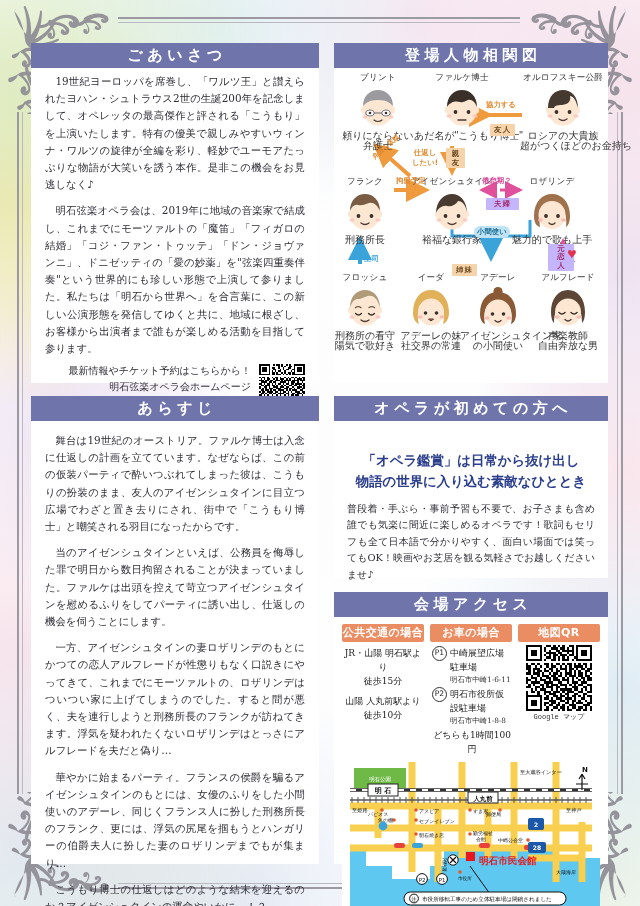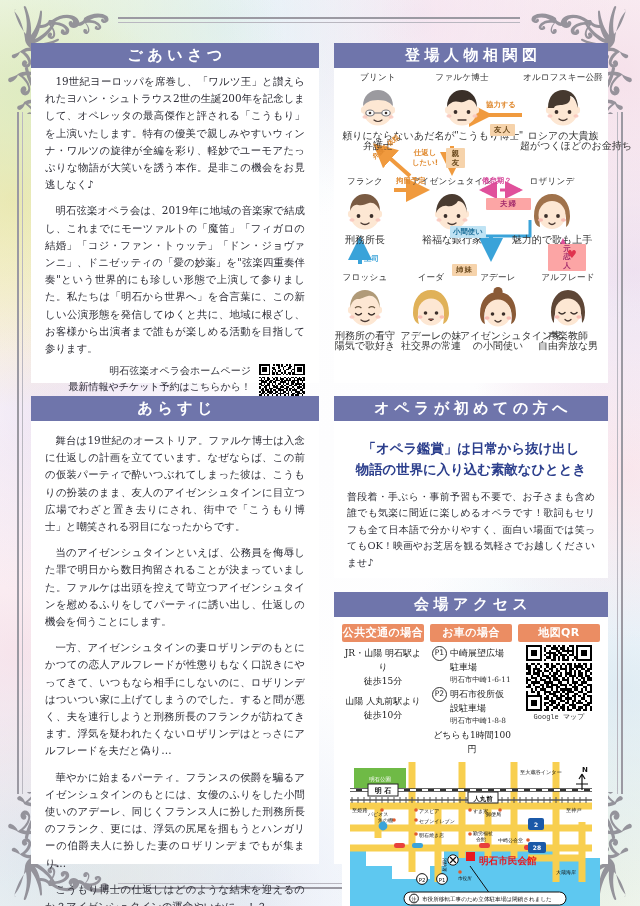--- a/index.html
+++ b/index.html
@@ -78,21 +78,21 @@
   .face{width:46px;height:46px;margin:1px auto 1px;position:relative;}
   .face svg{display:block;width:46px;height:46px;}
 
   .tag{position:absolute;font-size:7.4px;font-weight:bold;line-height:10px;
        font-family:"DejaVu Sans",sans-serif;text-align:center;white-space:nowrap;}
   .tag.or{color:#e08a30;}
   .tag.orbx{background:#f6d3ab;color:#6b4a1e;padding:1px 4px;border-radius:1px;}
   .tag.bl{color:#3aa3d9;}
   .tag.blbx{background:#bfe3f4;color:#1d6f99;padding:1px 3px;border-radius:1px;}
   .tag.pk{color:#d6489a;}
-  .tag.pkbx{background:#fca5a5;color:#a32b6c;padding:1px 14px;border-radius:1px;}
+  .tag.pkbx{background:#c4b5fd;color:#a32b6c;padding:1px 8px;border-radius:1px;}
   .arw{position:absolute;}
 
   
   .lead{
     text-align:center;color:#2b3e8c;font-weight:bold;
     font-family:"DejaVu Serif","Liberation Serif",serif;
     font-size:13.4px;line-height:21px;margin:7px 0 9px;
   }
   .intro-body{font-size:9.9px;line-height:16.4px;color:#2d2d36;text-align:justify;
               font-family:"DejaVu Serif",serif;}
@@ -180,22 +180,22 @@
 
   <section class="panel" style="left:31px;top:43px;width:288px;height:340px;">
     <div class="phead">ごあいさつ</div>
     <div class="pbody">
       <div class="jp">
         <p>19世紀ヨーロッパを席巻し、「ワルツ王」と讃えられたヨハン・シュトラウス2世の生誕200年を記念しまして、オペレッタの最高傑作と評される「こうもり」を上演いたします。特有の優美で親しみやすいウィンナ・ワルツの旋律が全編を彩り、軽妙でユーモアたっぷりな物語が大笑いを誘う本作。是非この機会をお見逃しなく♪</p>
         <p>明石弦楽オペラ会は、2019年に地域の音楽家で結成し、これまでにモーツァルトの「魔笛」「フィガロの結婚」「コジ・ファン・トゥッテ」「ドン・ジョヴァンニ」、ドニゼッティの「愛の妙薬」を"弦楽四重奏伴奏"という世界的にも珍しい形態で上演して参りました。私たちは「明石から世界へ」を合言葉に、この新しい公演形態を発信してゆくと共に、地域に根ざし、お客様から出演者まで誰もが楽しめる活動を目指して参ります。</p>
       </div>
       <div class="greet-foot">
         <div class="greet-lines">
+          <div>最新情報やチケット予約はこちらから！</div>
           <div>明石弦楽オペラ会ホームページ</div>
-          <div>最新情報やチケット予約はこちらから！</div>
           <div class="url">https://akashiso.main.jp</div>
         </div>
         <div class="qr">
           <svg width="46" height="46" viewBox="0 0 29 29" shape-rendering="crispEdges">
             <rect width="29" height="29" fill="#fff"></rect>
             <g fill="#000">
               <path d="M0 0h7v7H0z M1 1v5h5V1z M2 2h3v3H2z"></path>
               <path d="M22 0h7v7h-7z M23 1v5h5V1z M24 2h3v3h-3z"></path>
               <path d="M0 22h7v7H0z M1 23v5h5v-5z M2 24h3v3H2z"></path>
               <path d="M9 0h1v1H9z M11 0h2v1h-2z M14 0h1v2h-1z M17 0h1v1h-1z M19 0h1v3h-1z
@@ -410,21 +410,21 @@
             <ellipse cx="34.5" cy="32" rx="2.6" ry="1.7" fill="#f7b8b0" opacity=".9"></ellipse>
             <path d="M20 35q3 3 6 0" stroke="#4a3a33" stroke-width="1.3" fill="none" stroke-linecap="round"></path>
           </svg>
         </div>
         <div class="desc">魅力的で歌も上手</div>
       </div>
 
       <div class="tag or" style="left:62px;top:108px;">拘留予定</div>
       <div class="tag pk" style="left:148px;top:108px;">倦怠期？</div>
       <div class="tag pkbx" style="left:152px;top:130px;letter-spacing:.16em;">夫婦</div>
-      <div class="tag blbx" style="left:116px;top:158px;">小間使い</div>
+      <div class="tag blbx" style="left:140px;top:158px;border-radius:6px;">小間使い</div>
       <div class="tag bl" style="left:30px;top:186px;">上司</div>
       <div class="tag pkbx" style="left:214px;top:176px;width:10px;line-height:8.4px;white-space:normal;">元恋人</div>
       <div class="tag" style="left:233px;top:182px;color:#e0344e;font-size:11px;">♥</div>
       <div class="tag orbx" style="left:118px;top:196px;letter-spacing:.14em;">姉妹</div>
 
       <div class="ch" style="left:-3px;top:204px;width:68px;">
         <div class="nm">フロッシュ</div>
         <div class="face">
           <svg viewBox="0 0 46 46">
             <ellipse cx="23" cy="26" rx="15" ry="15.5" fill="#fde7d3"></ellipse>
@@ -497,30 +497,30 @@
       </div>
     </div>
   </section>
 
   <section class="panel" style="left:31px;top:396px;width:288px;height:468px;">
     <div class="phead">あらすじ</div>
     <div class="pbody" style="padding-top:11px;">
       <div class="jp">
         <p>舞台は19世紀のオーストリア。ファルケ博士は入念に仕返しの計画を立てています。なぜならば、この前の仮装パーティで酔いつぶれてしまった彼は、こうもりの扮装のまま、友人のアイゼンシュタインに目立つ広場でわざと置き去りにされ、街中で「こうもり博士」と嘲笑される羽目になったからです。</p>
         <p>当のアイゼンシュタインといえば、公務員を侮辱した罪で明日から数日拘留されることが決まっていました。ファルケは出頭を控えて苛立つアイゼンシュタインを慰めるふりをしてパーティに誘い出し、仕返しの機会を伺うことにします。</p>
-        <p>一方、アイゼンシュタインの妻ロザリンデのもとにかつての恋人アルフレードが性懲りもなく口説きにやってきて、いつもなら相手にしないのに、ロザリンデはついつい家に上げてしまうのでした。すると間が悪く、夫を連行しようと刑務所長のフランクが訪ねてきます。浮気を疑われたくないロザリンデはとっさにアルフレードを夫だと偽り…</p>
+        <p>一方、アイゼンシュタインの妻ロザリンデのもとにかつての恋人アルフレードが性懲りもなく口説きにやってきて、これまでにモーツァルトの、ロザリンデはついつい家に上げてしまうのでした。すると間が悪く、夫を連行しようと刑務所長のフランクが訪ねてきます。浮気を疑われたくないロザリンデはとっさにアルフレードを夫だと偽り…</p>
         <p>華やかに始まるパーティ。フランスの侯爵を騙るアイゼンシュタインのもとには、女優のふりをした小間使いのアデーレ、同じくフランス人に扮した刑務所長のフランク、更には、浮気の尻尾を掴もうとハンガリーの伯爵夫人に扮した妻のロザリンデまでもが集まり…</p>
         <p>こうもり博士の仕返しはどのような結末を迎えるのか？アイゼンシュタインの運命やいかに…！？</p>
       </div>
     </div>
   </section>
 
   <section class="panel" style="left:334px;top:396px;width:274px;height:182px;">
     <div class="phead">オペラが初めての方へ</div>
-    <div class="pbody" style="padding:10px 13px 8px;">
+    <div class="pbody" style="padding:22px 13px 8px;">
       <div class="lead">
         <div>「オペラ鑑賞」は日常から抜け出し</div>
         <div>物語の世界に入り込む素敵なひととき</div>
       </div>
       <div class="intro-body">普段着・手ぶら・事前予習も不要で、お子さまも含め誰でも気楽に間近に楽しめるオペラです！歌詞もセリフも全て日本語で分かりやすく、面白い場面では笑ってもOK！映画やお芝居を観る気軽さでお越しくださいませ♪</div>
     </div>
   </section>
 
   <section class="panel" style="left:334px;top:592px;width:274px;height:272px;">
     <div class="phead">会場アクセス</div>

